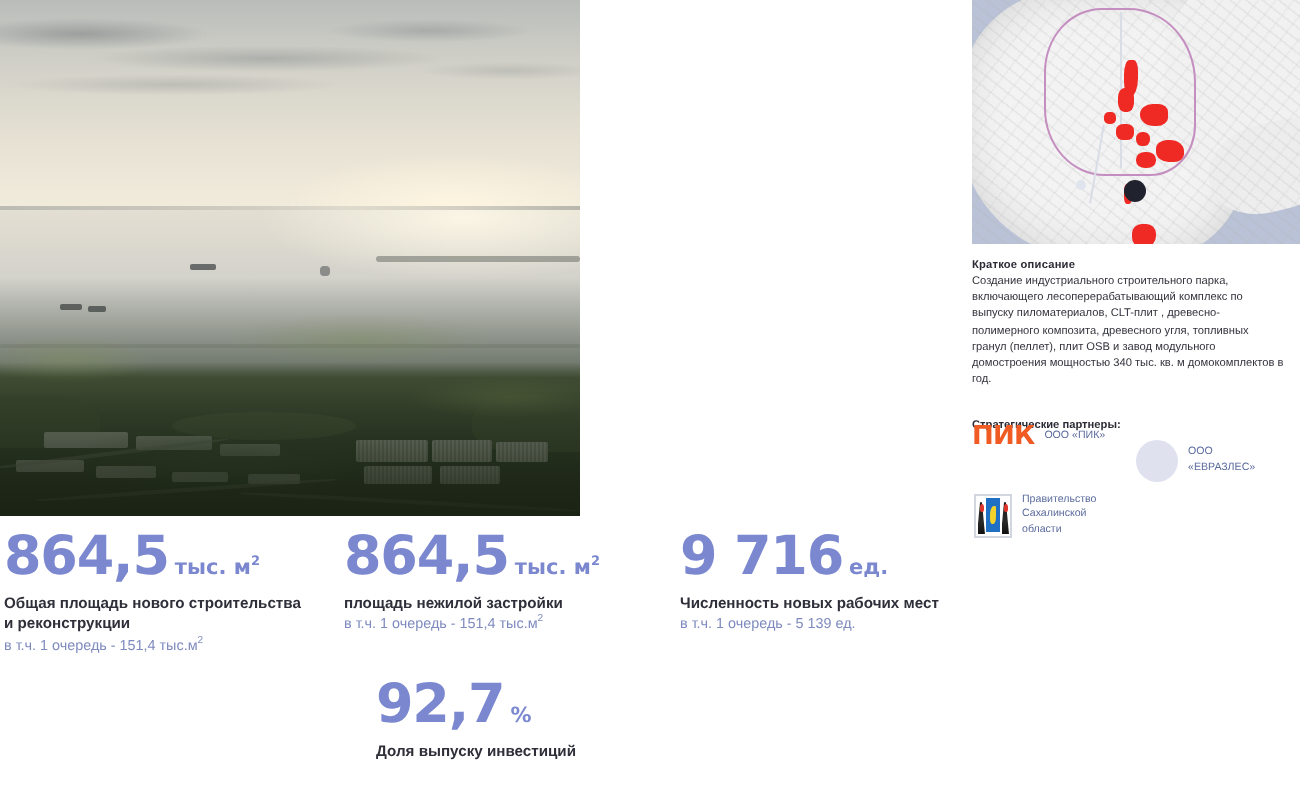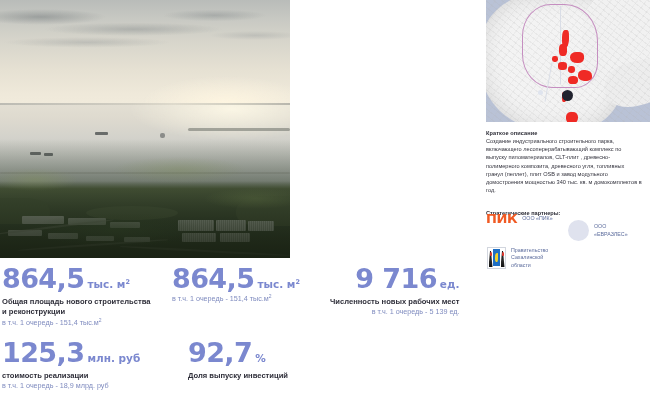--- a/index.html
+++ b/index.html
@@ -468,38 +468,32 @@
         <span class="stat-number">864,5</span><span class="stat-unit"><span>тыс. м</span><sup>2</sup></span>
       </div>
       <div class="stat-label">Общая площадь нового строительства и реконструкции</div>
       <div class="stat-sub"><span>в т.ч. 1 очередь - 151,4 тыс.м</span><sup>2</sup></div>
     </div>
 
     <div class="stat" style="left:172px; top:6px;">
       <div>
         <span class="stat-number">864,5</span><span class="stat-unit"><span>тыс. м</span><sup>2</sup></span>
       </div>
+      <div class="stat-label">площадь нежилой застройки</div>
       <div class="stat-sub"><span>в т.ч. 1 очередь - 151,4 тыс.м</span><sup>2</sup></div>
     </div>
 
-    <div class="stat" style="left:330px; top:6px;text-align:right;">
+    <div class="stat" style="left:340px; top:6px;">
       <div>
         <span class="stat-number">9 716</span><span class="stat-unit"><span>ед.</span></span>
       </div>
       <div class="stat-label">Численность новых рабочих мест</div>
       <div class="stat-sub">в т.ч. 1 очередь -  5 139 ед.</div>
     </div>
 
-    <div class="stat" style="left:2px; top:80px;">
-      <div>
-        <span class="stat-number">125,3</span><span class="stat-unit"><span>млн. руб</span></span>
-      </div>
-      <div class="stat-label">стоимость реализации</div>
-      <div class="stat-sub">в т.ч. 1 очередь - 18,9 млрд. руб</div>
-    </div>
 
     <div class="stat" style="left:188px; top:80px;">
       <div>
         <span class="stat-number">92,7</span><span class="stat-unit"><span>%</span></span>
       </div>
       <div class="stat-label">Доля выпуску инвестиций</div>
     </div>
 
   </div>
 </div>

